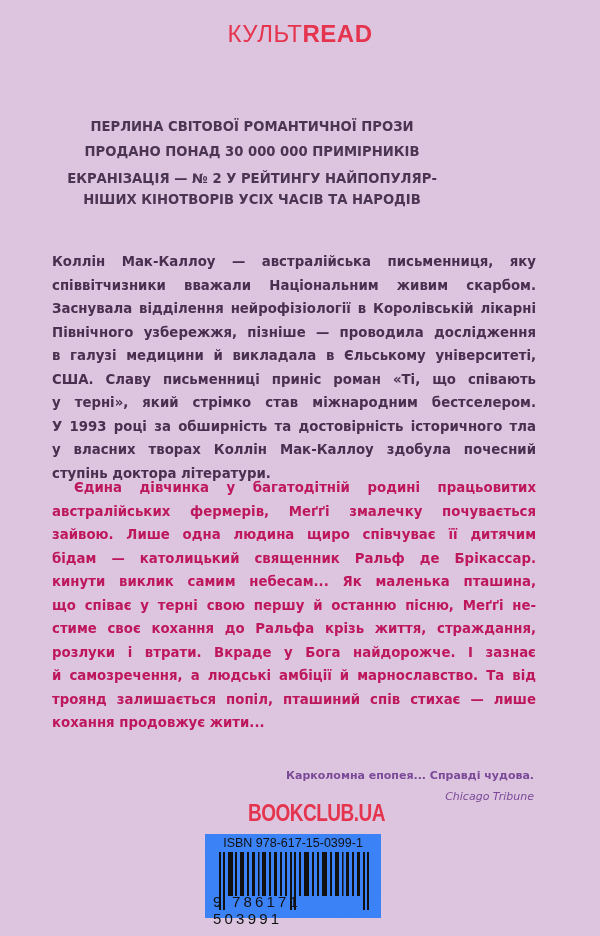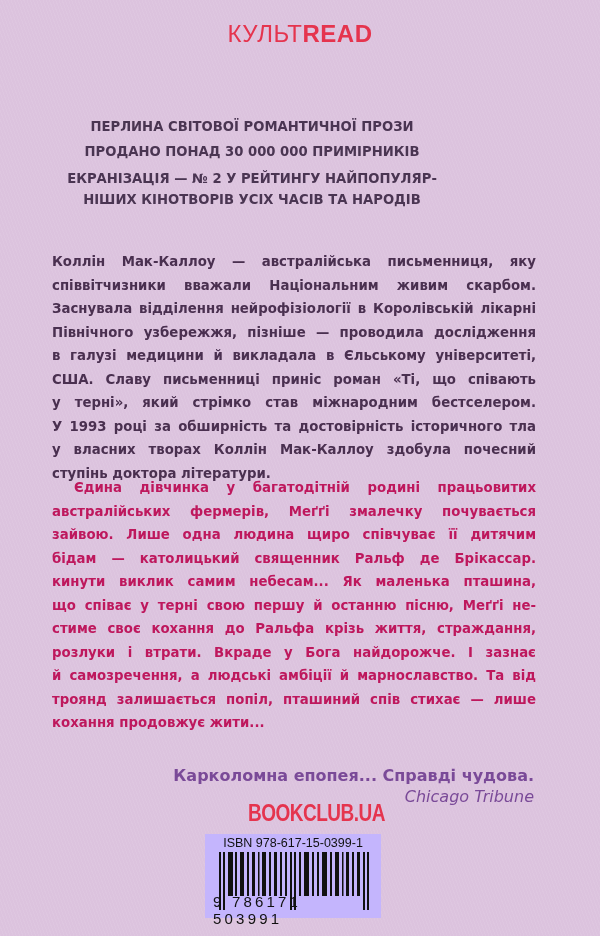--- a/index.html
+++ b/index.html
@@ -27,32 +27,32 @@
       position: absolute; left: 52px; width: 484px;
       font-size: 13.3px; font-weight: bold;
     }
     .para .l { height: 23.5px; line-height: 23.5px; white-space: nowrap; text-align: justify; text-align-last: justify; }
     .para .l.last { text-align-last: left; }
     .p1 { top: 250px; color: #4a3050; }
     .p2 { top: 476px; color: #be185d; }
     .p2 .l.first { text-indent: 22px; }
     .quote {
       position: absolute; top: 764px; right: 66px; text-align: right;
-      color: #7a4a98; font-size: 16px; font-weight: bold;
+      color: #7a4a98; font-size: 11px; font-weight: bold;
     }
     .quote .q1 { height: 23px; line-height: 23px; }
     .quote .q2 { height: 20px; line-height: 20px; font-style: italic; font-weight: normal; font-family: "DejaVu Sans", sans-serif; }
     .bookclub {
       position: absolute; top: 800px; left: 248px;
       color: #e5344e; font-family: "Liberation Sans", sans-serif; font-weight: bold;
       font-size: 19px; letter-spacing: -0.5px; transform: scaleY(1.25); transform-origin: top left;
     }
     .barcode {
       position: absolute; top: 834px; left: 205px; width: 176px; height: 84px;
-      background: #c4b5fd;
+      background: #3b82f6;
     }
     .barcode .isbn {
       position: absolute; top: 2px; left: 0; width: 176px; text-align: center;
       font-family: "Liberation Sans", sans-serif; font-size: 12.5px; color: #111;
     }
     .barcode .bars {
       position: absolute; top: 18px; left: 14px; width: 150px; height: 58px;
     }
     .barcode .digits {
       position: absolute; top: 59px; left: 8px; width: 164px;

